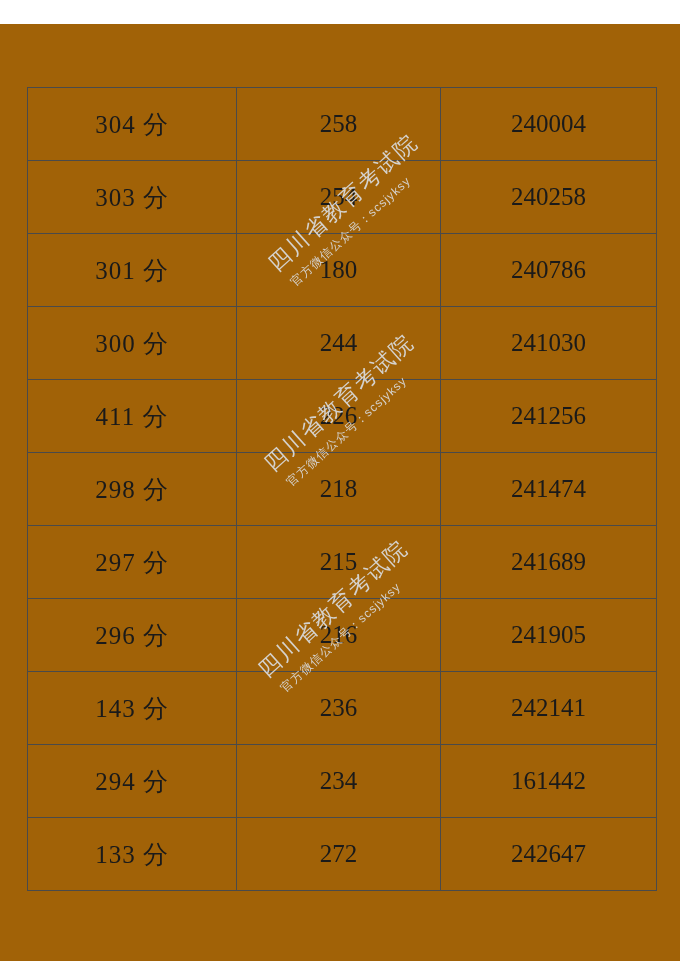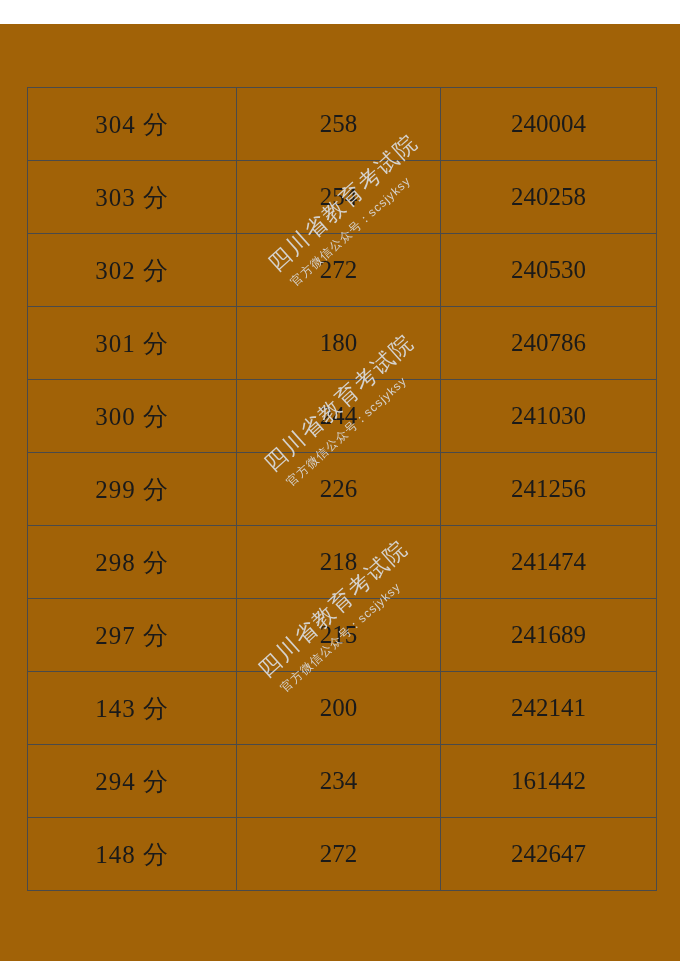--- a/index.html
+++ b/index.html
@@ -102,61 +102,61 @@
         <td class="col-score cell-score">304 分</td>
         <td class="col-count cell-count">258</td>
         <td class="col-cumulative cell-cumulative">240004</td>
       </tr>
       <tr>
         <td class="col-score cell-score">303 分</td>
         <td class="col-count cell-count">254</td>
         <td class="col-cumulative cell-cumulative">240258</td>
       </tr>
       <tr>
-        <td class="col-score cell-score">302 分</td>
-        <td class="col-count cell-count">272</td>
-        <td class="col-cumulative cell-cumulative">240530</td>
-      </tr>
-      <tr>
         <td class="col-score cell-score">301 分</td>
         <td class="col-count cell-count">180</td>
         <td class="col-cumulative cell-cumulative">240786</td>
       </tr>
       <tr>
         <td class="col-score cell-score">300 分</td>
         <td class="col-count cell-count">244</td>
         <td class="col-cumulative cell-cumulative">241030</td>
       </tr>
       <tr>
-        <td class="col-score cell-score">299 分</td>
+        <td class="col-score cell-score">411 分</td>
         <td class="col-count cell-count">226</td>
         <td class="col-cumulative cell-cumulative">241256</td>
       </tr>
       <tr>
         <td class="col-score cell-score">298 分</td>
         <td class="col-count cell-count">218</td>
         <td class="col-cumulative cell-cumulative">241474</td>
       </tr>
       <tr>
         <td class="col-score cell-score">297 分</td>
         <td class="col-count cell-count">215</td>
         <td class="col-cumulative cell-cumulative">241689</td>
       </tr>
       <tr>
+        <td class="col-score cell-score">296 分</td>
+        <td class="col-count cell-count">216</td>
+        <td class="col-cumulative cell-cumulative">241905</td>
+      </tr>
+      <tr>
         <td class="col-score cell-score">143 分</td>
-        <td class="col-count cell-count">200</td>
+        <td class="col-count cell-count">236</td>
         <td class="col-cumulative cell-cumulative">242141</td>
       </tr>
       <tr>
         <td class="col-score cell-score">294 分</td>
         <td class="col-count cell-count">234</td>
         <td class="col-cumulative cell-cumulative">161442</td>
       </tr>
       <tr>
-        <td class="col-score cell-score">148 分</td>
+        <td class="col-score cell-score">133 分</td>
         <td class="col-count cell-count">272</td>
         <td class="col-cumulative cell-cumulative">242647</td>
       </tr>
     </tbody>
   </table>
 
   <div class="watermark-layer">
     <div class="wm wm1">
       <span class="wm-main">四川省教育考试院</span>
       <span class="wm-sub">官方微信公众号：scsjyksy</span>

